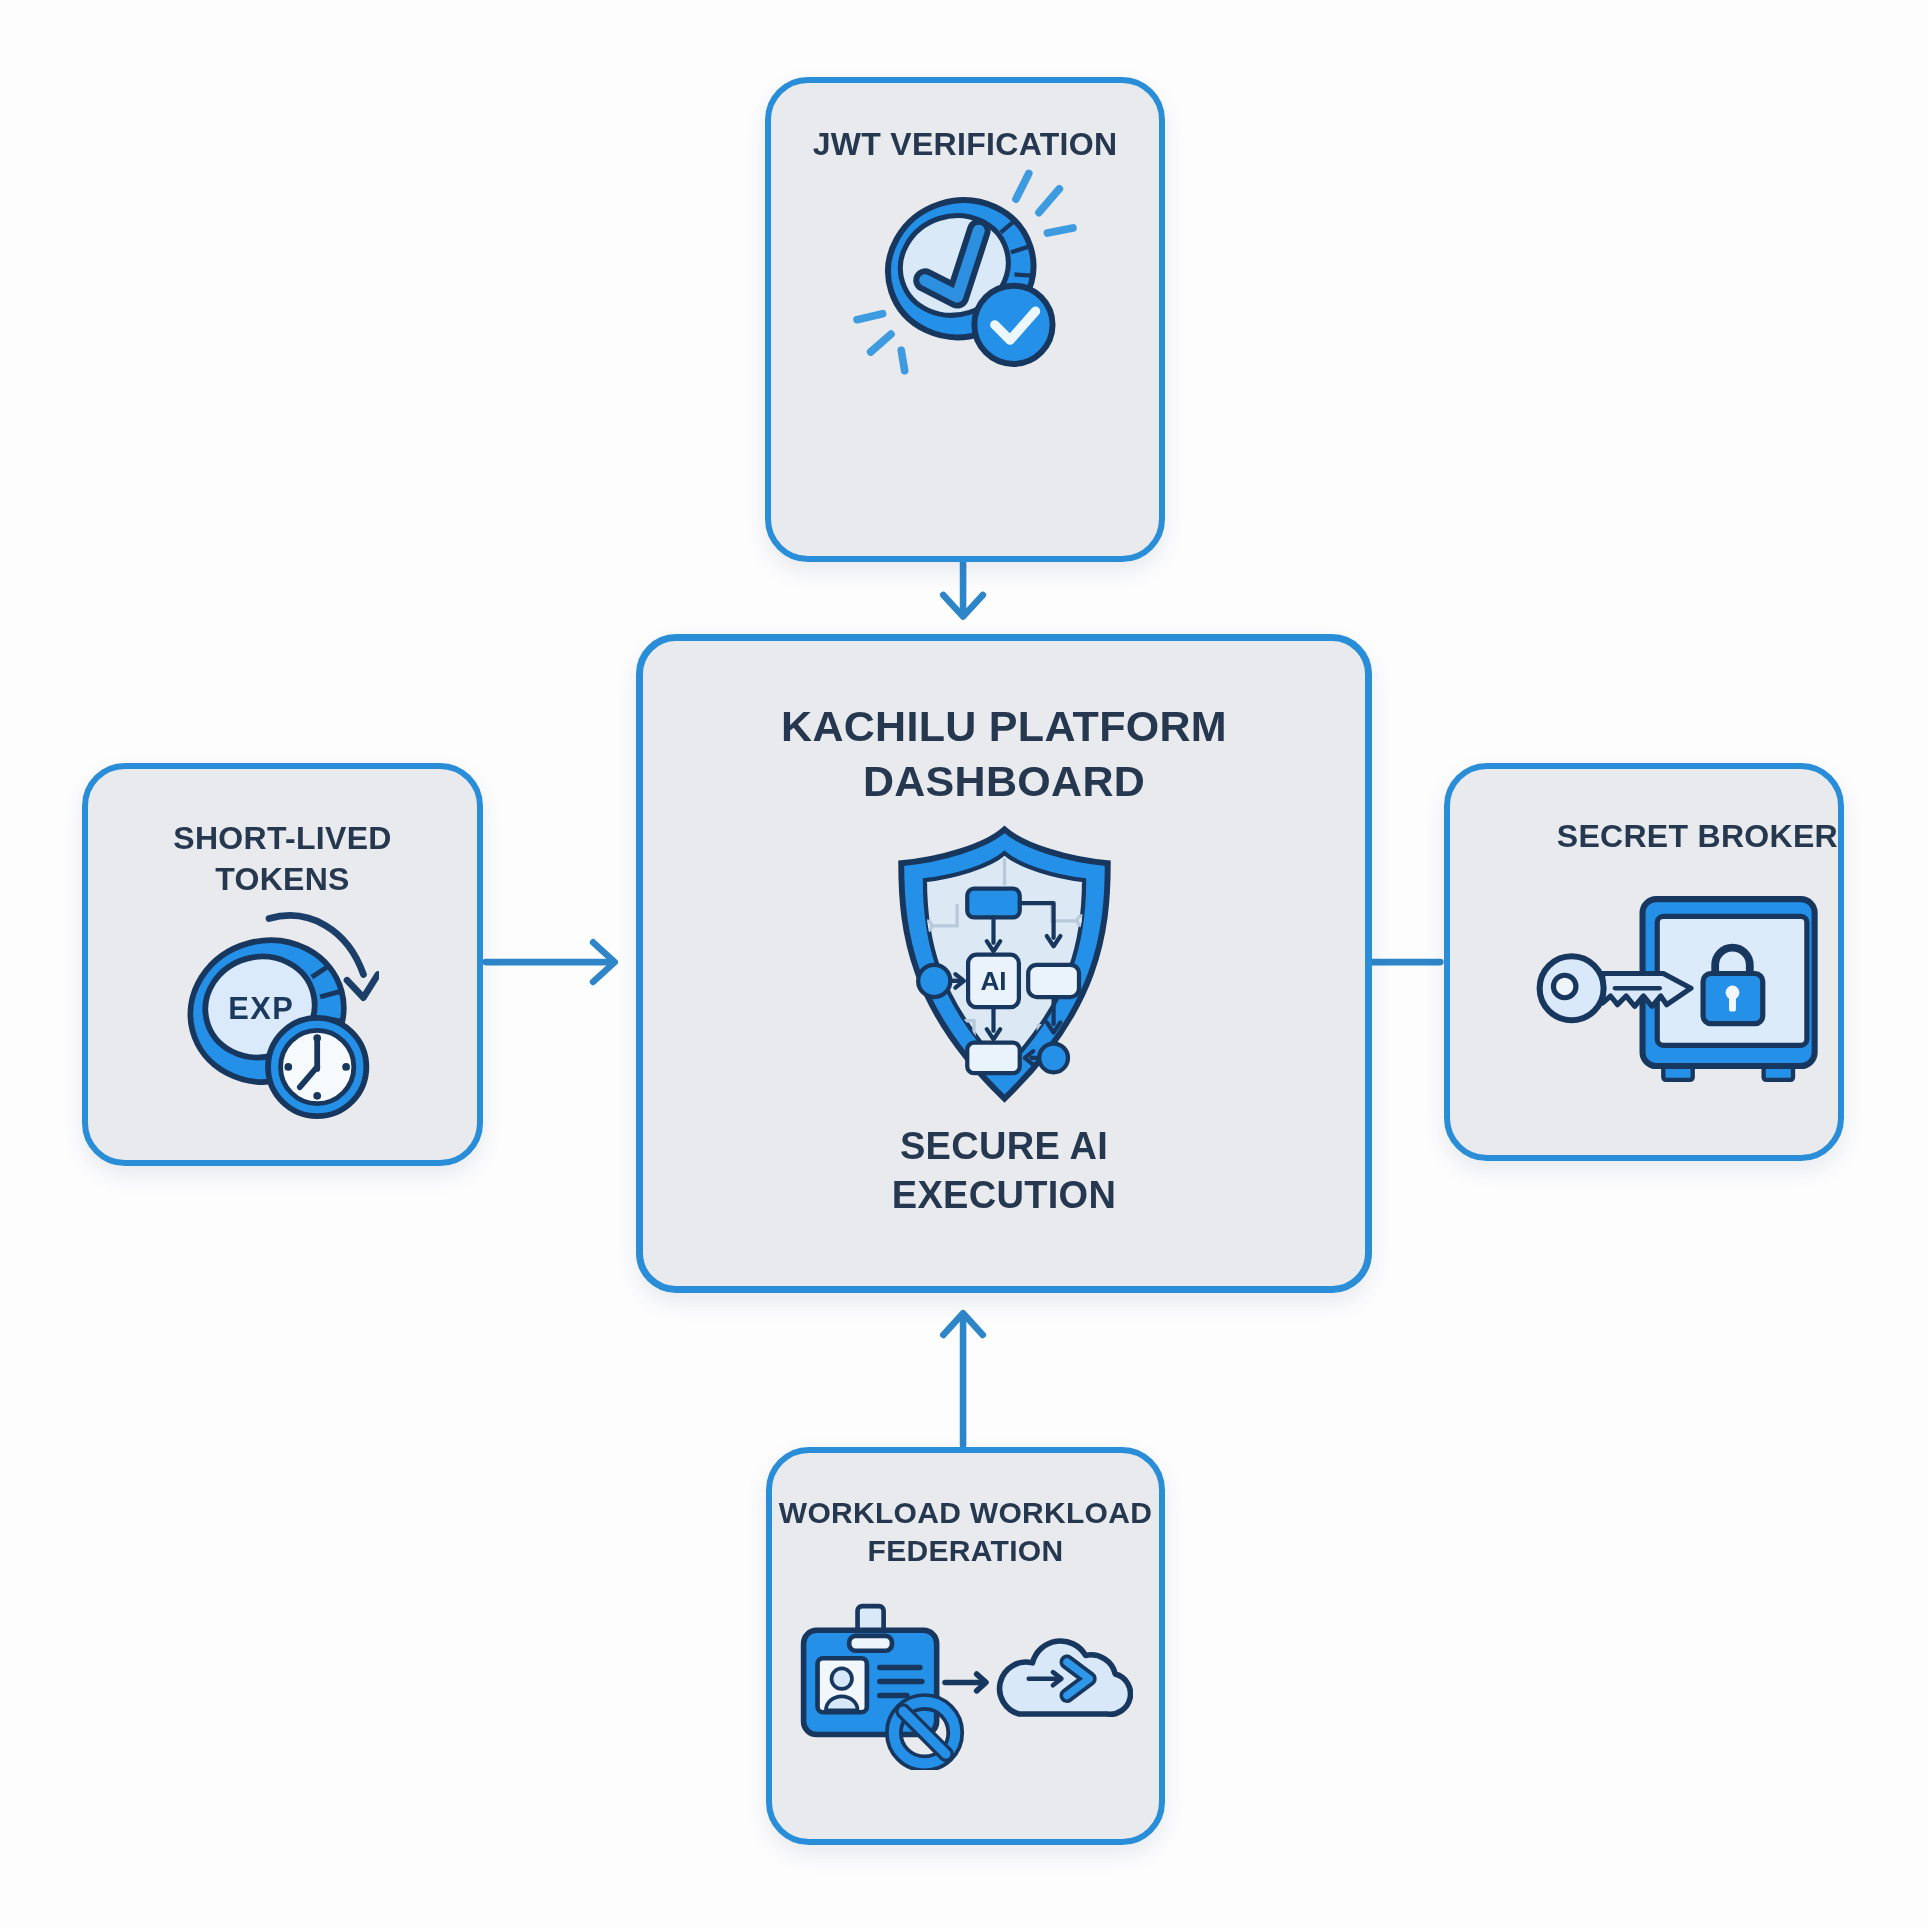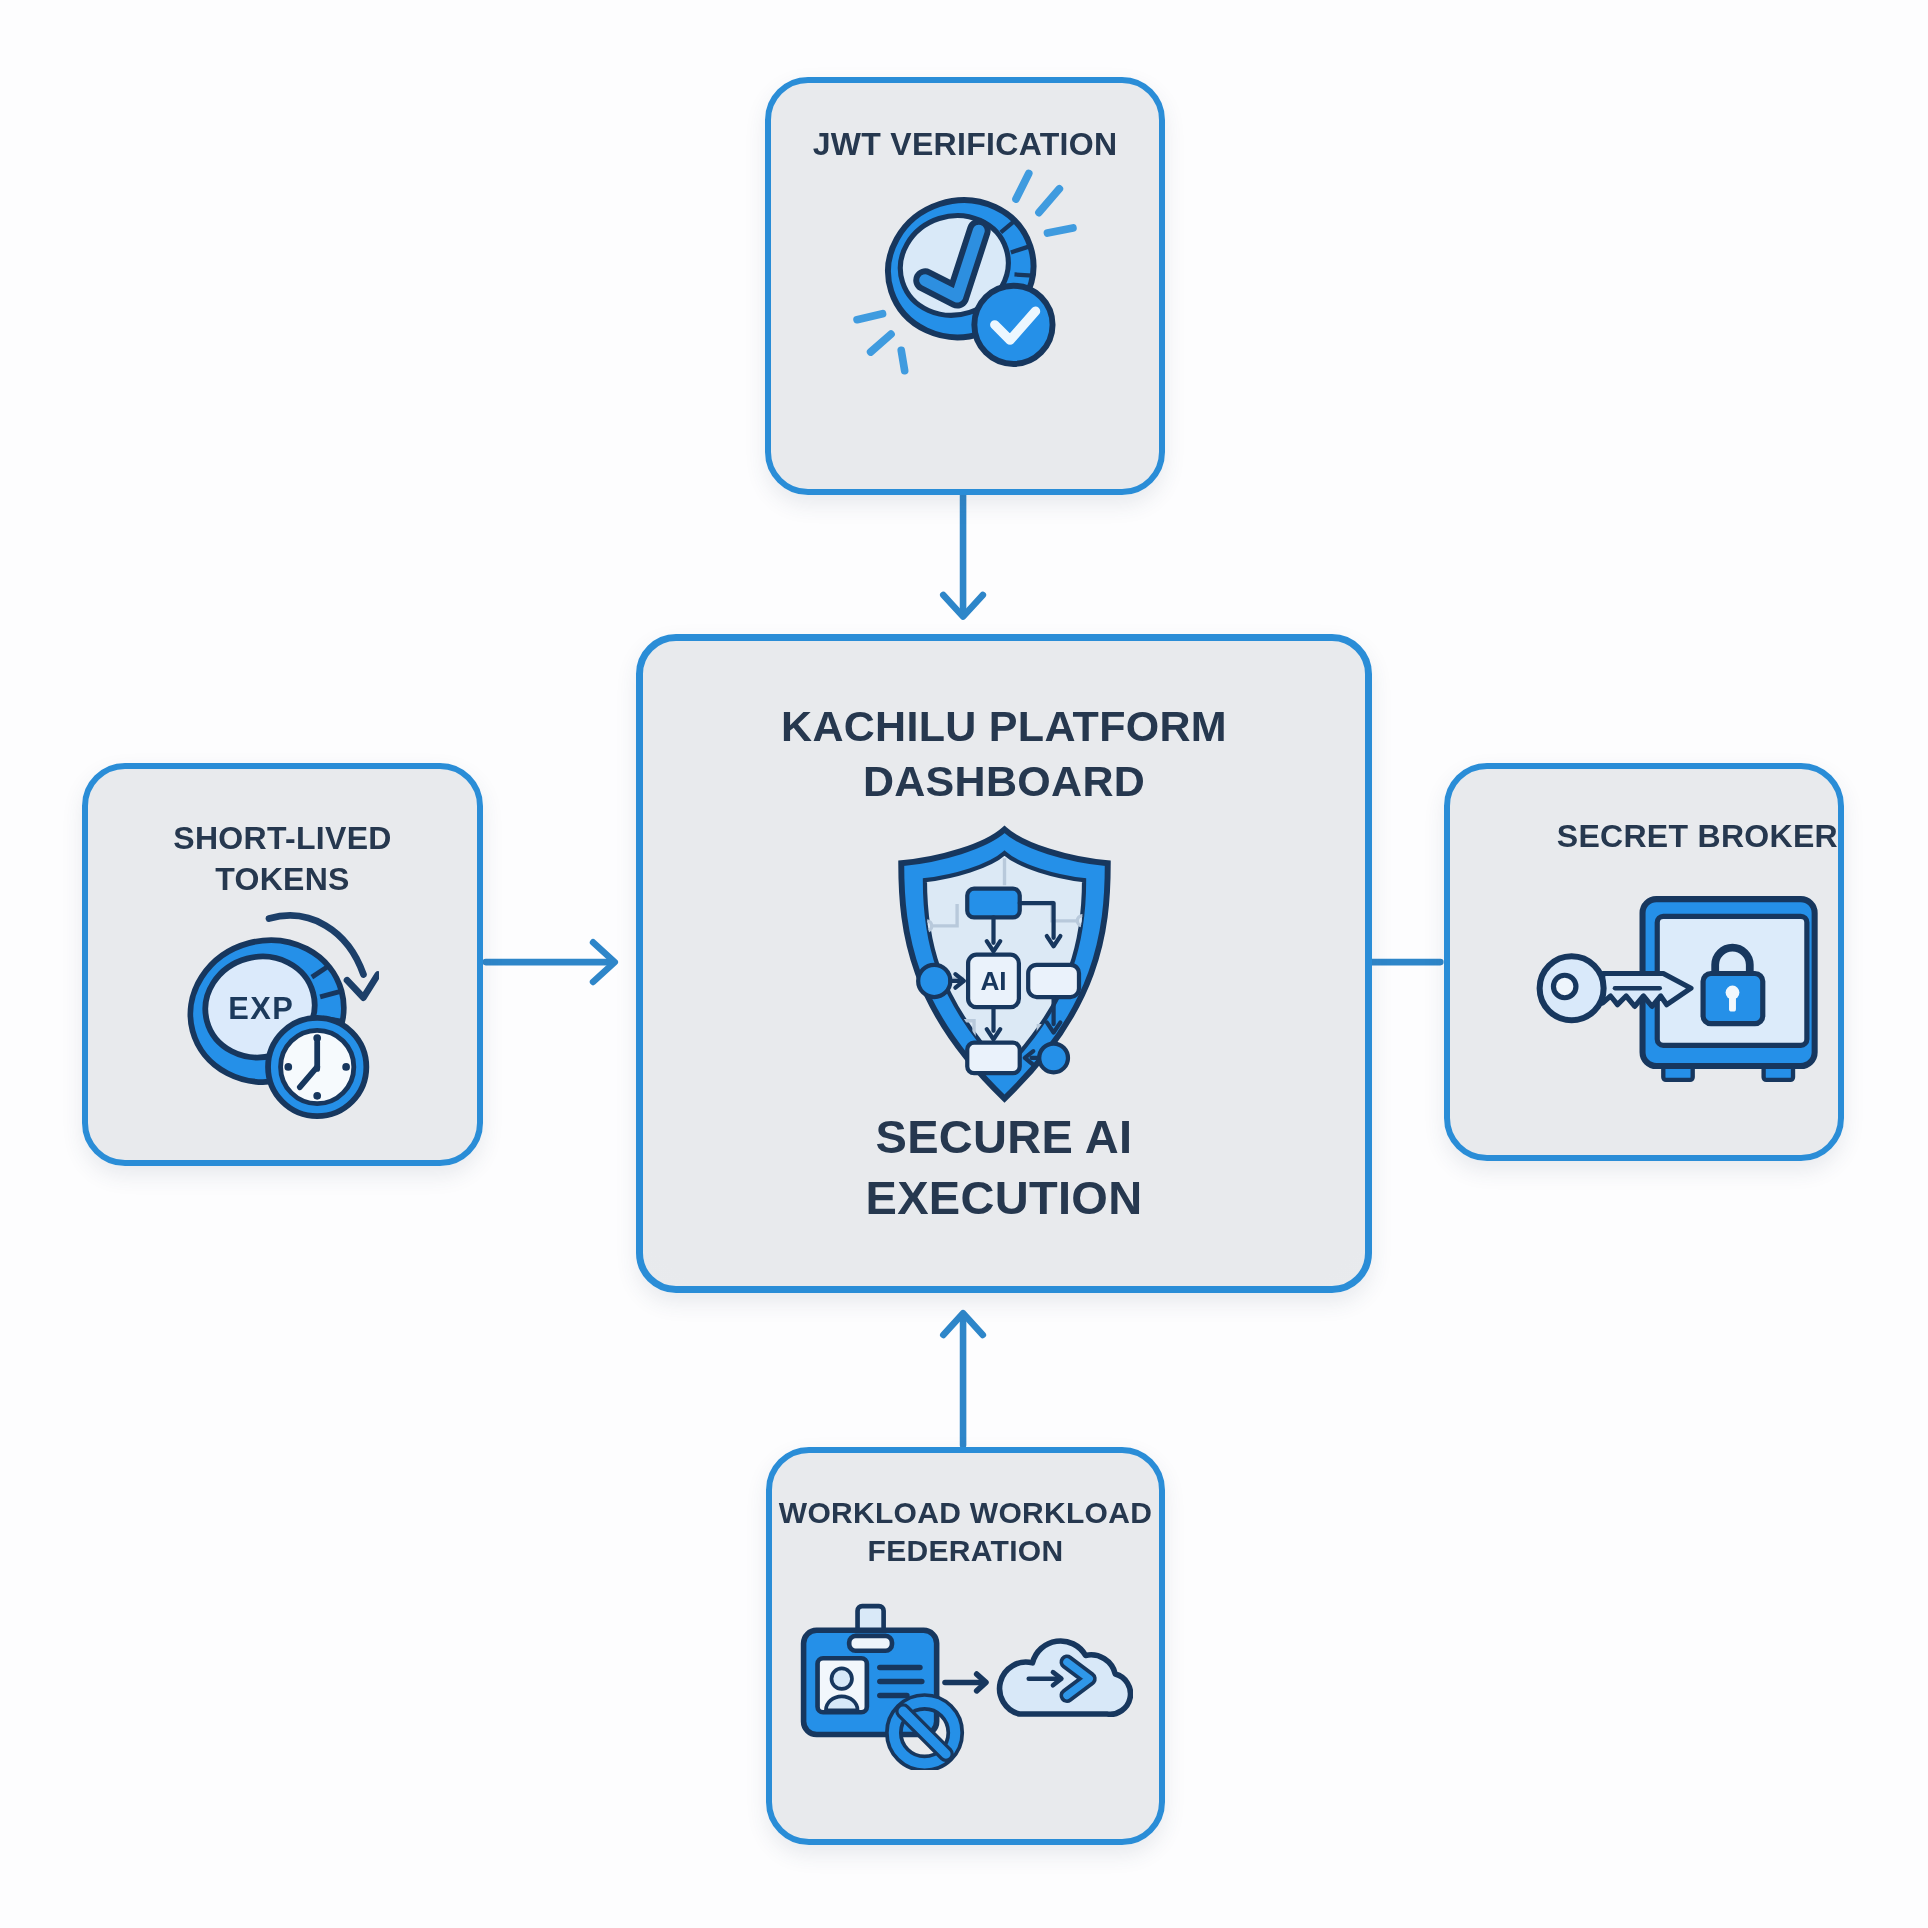--- a/index.html
+++ b/index.html
@@ -16,42 +16,42 @@
     background:#e9ebee;
     background:radial-gradient(130% 130% at 50% 42%, #e8eaed 55%, #edeff2 88%, #f1f3f5 100%);
     border:6.6px solid #2a8dd7;border-radius:43px;
     display:flex;flex-direction:column;align-items:center;
     box-shadow:0 9.4px 21px rgba(45,70,100,.10);
   }
   .node-title{
     font-weight:700;color:#26384f;text-align:center;
     line-height:1.28;letter-spacing:0.3px;
   }
-  .node--jwt{left:765px;top:77px;width:400px;height:418px;}
+  .node--jwt{left:765px;top:77px;width:400px;height:485px;}
   .node--jwt .node-title{margin-top:41px;font-size:32px;max-width:311px;}
   .icon-jwt{margin-top:0px;}
 
   .node--tokens{left:82px;top:763px;width:401px;height:403px;}
   .node--tokens .node-title{margin-top:49px;font-size:32px;max-width:311px;}
   .icon-tokens{margin-top:7.5px;}
 
   .node--broker{left:1444px;top:763px;width:400px;height:398px;align-items:flex-end;}
   .node--broker .node-title{margin-top:47px;font-size:32px;max-width:358px;}
   .icon-broker{margin-top:9.4px;}
 
   .node--workload{left:766px;top:1447px;width:399px;height:398px;}
   .node--workload .node-title{margin-top:41px;font-size:30px;max-width:380px;}
   .icon-workload{margin-top:22.6px;}
 
   .node--dashboard{left:636px;top:634px;width:736px;height:659px;border-radius:40px;border-width:7.5px;}
   .node--dashboard .node-title{margin-top:58px;font-size:43px;max-width:584px;}
   .icon-shield{margin-top:15px;}
   .node-subtitle{
     font-weight:700;color:#26384f;text-align:center;
-    font-size:47px;line-height:1.3;max-width:348px;margin-top:2px;letter-spacing:0.3px;
+    font-size:38px;line-height:1.3;max-width:348px;margin-top:18px;letter-spacing:0.3px;
   }
 </style>
 </head>
 <body>
 
 <div class="canvas">
 
   <svg class="connectors" viewBox="0 0 2048 2048" fill="none" stroke="#2e86c9" stroke-width="7" stroke-linecap="round" stroke-linejoin="round">
     <g>
       <path d="M1023 513 V650"></path>

